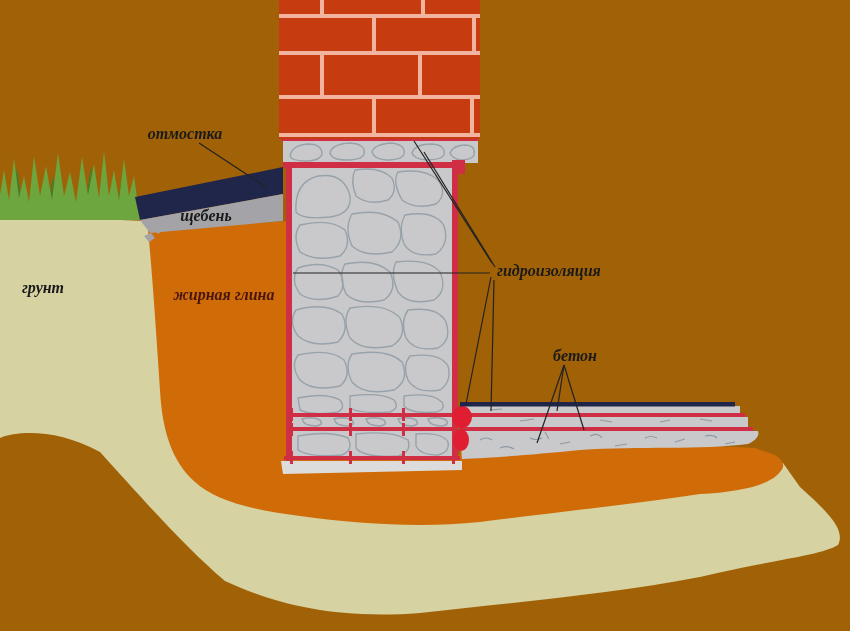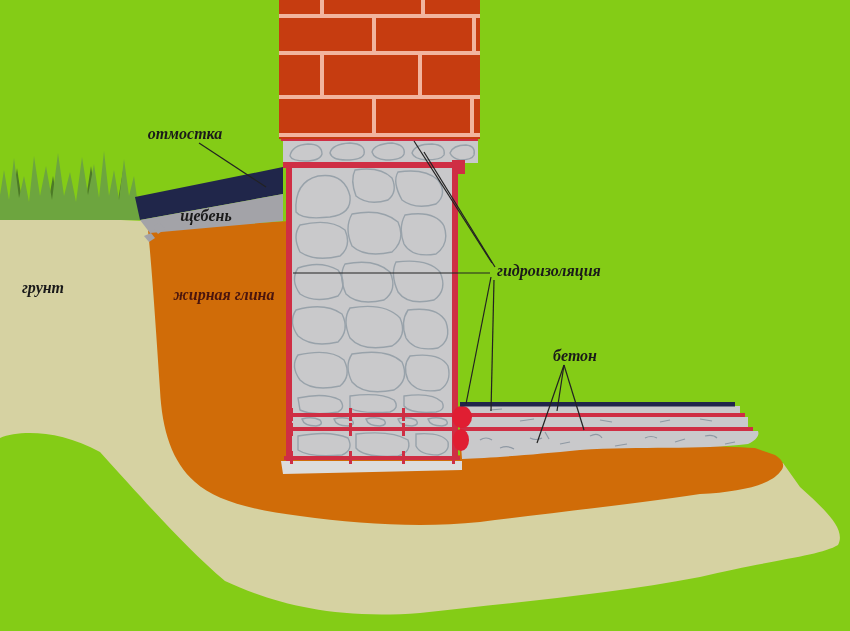--- a/index.html
+++ b/index.html
@@ -1,18 +1,18 @@
 <!DOCTYPE html>
 <html><head>
 <meta charset="utf-8">
 <style>
   html,body{margin:0;padding:0;background:#ffffff;}
   .canvas-wrap{
     width:850px;height:631px;position:relative;overflow:hidden;
-    background:#84cc16;
+    background:#a16207;
     font-family:"Liberation Serif","DejaVu Serif",serif;
   }
   svg{display:block;}
   text.diagram-label{
     font-family:"Liberation Serif","DejaVu Serif",serif;
     font-style:italic;
     font-weight:700;
     font-size:16px;
   }
 </style>

